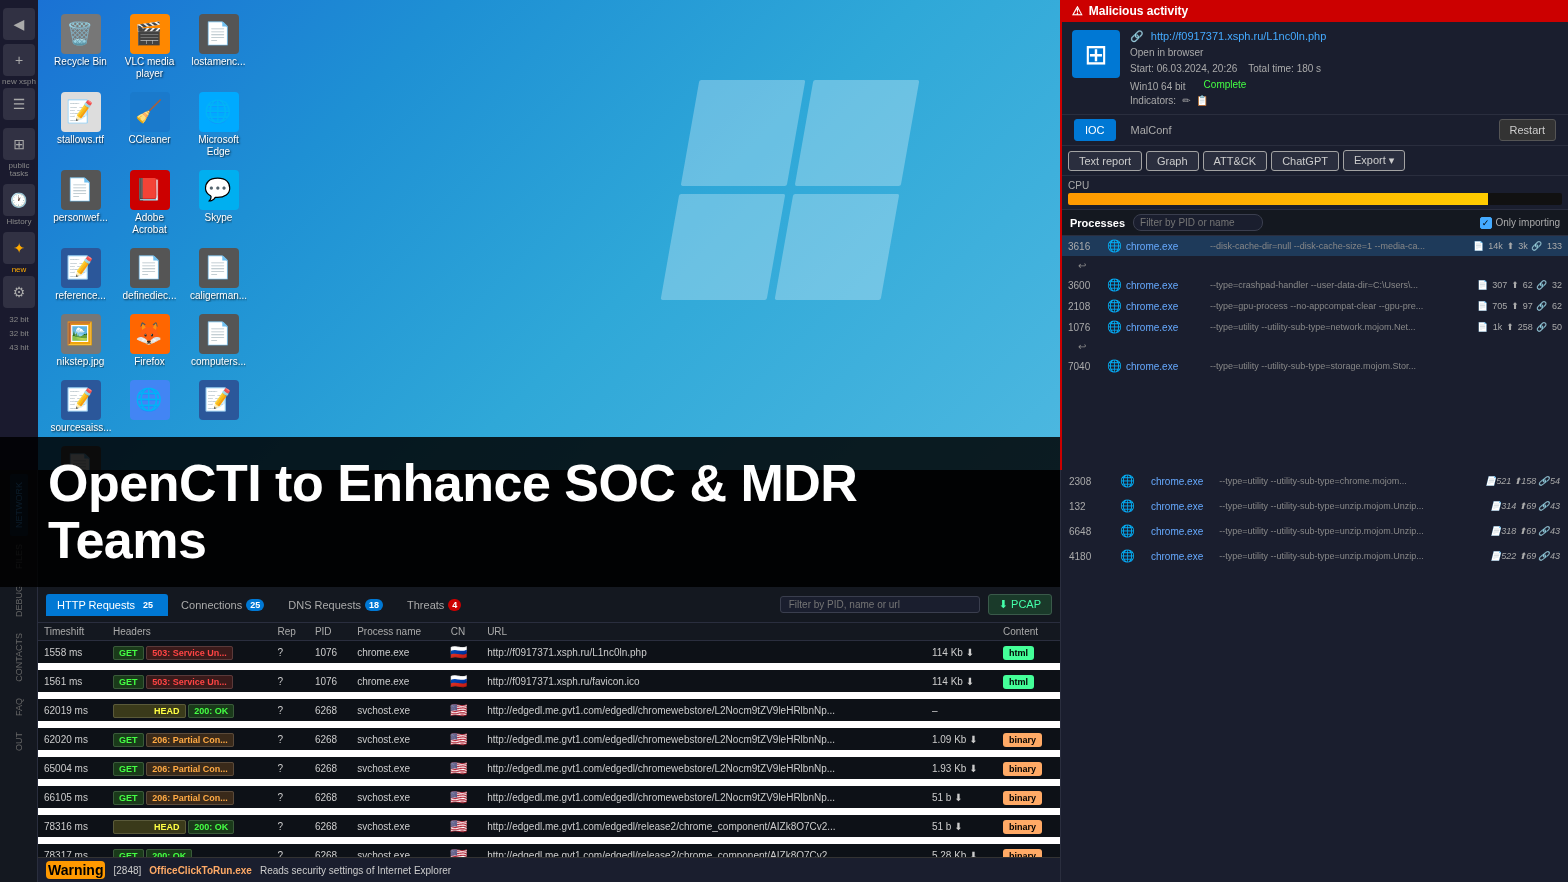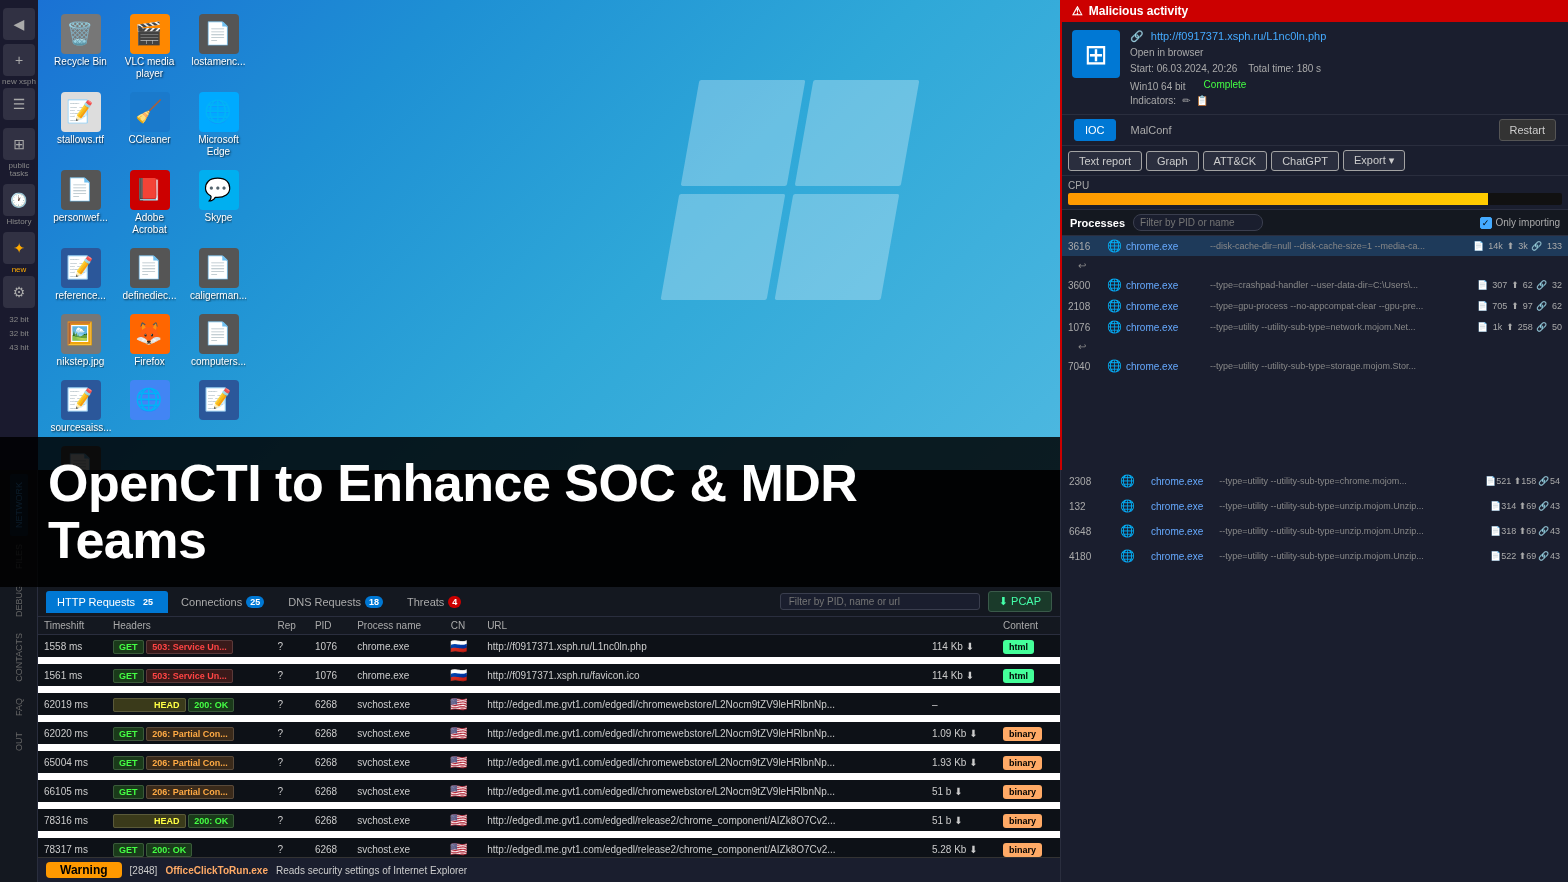--- a/index.html
+++ b/index.html
@@ -254,21 +254,21 @@
       bottom: 0; left: 0;
       width: 1060px; height: 295px;
       background: #0d1117;
     }
 
     .net-tabs {
       display: flex; align-items: center;
       padding: 0 8px;
       background: #141820;
       border-bottom: 1px solid #2a2e3e;
-      height: 30px;
+      height: 36px;
       gap: 2px;
     }
     .net-tab {
       padding: 4px 10px;
       font-size: 11px;
       cursor: pointer;
       color: #aaa;
       border: 1px solid transparent;
       border-radius: 3px 3px 0 0;
       display: flex; align-items: center; gap: 4px;
@@ -346,23 +346,23 @@
       background: #1a1e2e;
       border-top: 1px solid #333;
       height: 25px;
       display: flex; align-items: center;
       padding: 0 8px;
       gap: 8px;
     }
     .warning-badge {
       background: #f90;
       color: #000;
-      font-size: 12px;
+      font-size: 14px;
       font-weight: bold;
-      padding: 1px 14px;
+      padding: 1px 2px;
       border-radius: 4px;
     }
     .warning-text { font-size: 10px; color: #ccc; }
 
     
     #left-vtabs {
       position: absolute;
       left: 0; bottom: 0;
       width: 38px; height: 412px;
       background: #141820;
@@ -396,21 +396,21 @@
     .rb-proc-row {
       padding: 4px 8px;
       border-bottom: 1px solid #1a1e2e;
       font-size: 10px;
       color: #ccc;
     }
     .rb-proc-main { display: flex; align-items: center; gap: 16px; margin-bottom: 2px; }
     .rb-pid { color: #aaa; min-width: 35px; font-size: 10px; }
     .rb-name { color: #6af; font-size: 10px; }
     .rb-args { color: #888; font-size: 9px; flex: 1; overflow: hidden; text-overflow: ellipsis; white-space: nowrap; max-width: 280px; }
-    .rb-stats { display: flex; gap: 3px; font-size: 9px; color: #aaa; min-width: 100px; justify-content: flex-end; }
+    .rb-stats { display: flex; gap: 3px; font-size: 9px; color: #aaa; min-width: 100px; justify-content: flex-end; font-style: italic; }
 
     
     ::-webkit-scrollbar { width: 4px; height: 4px; }
     ::-webkit-scrollbar-track { background: #111; }
     ::-webkit-scrollbar-thumb { background: #333; border-radius: 2px; }
 
     
     .cb-import {
       width: 12px; height: 12px;
       border: 1px solid #4af;

